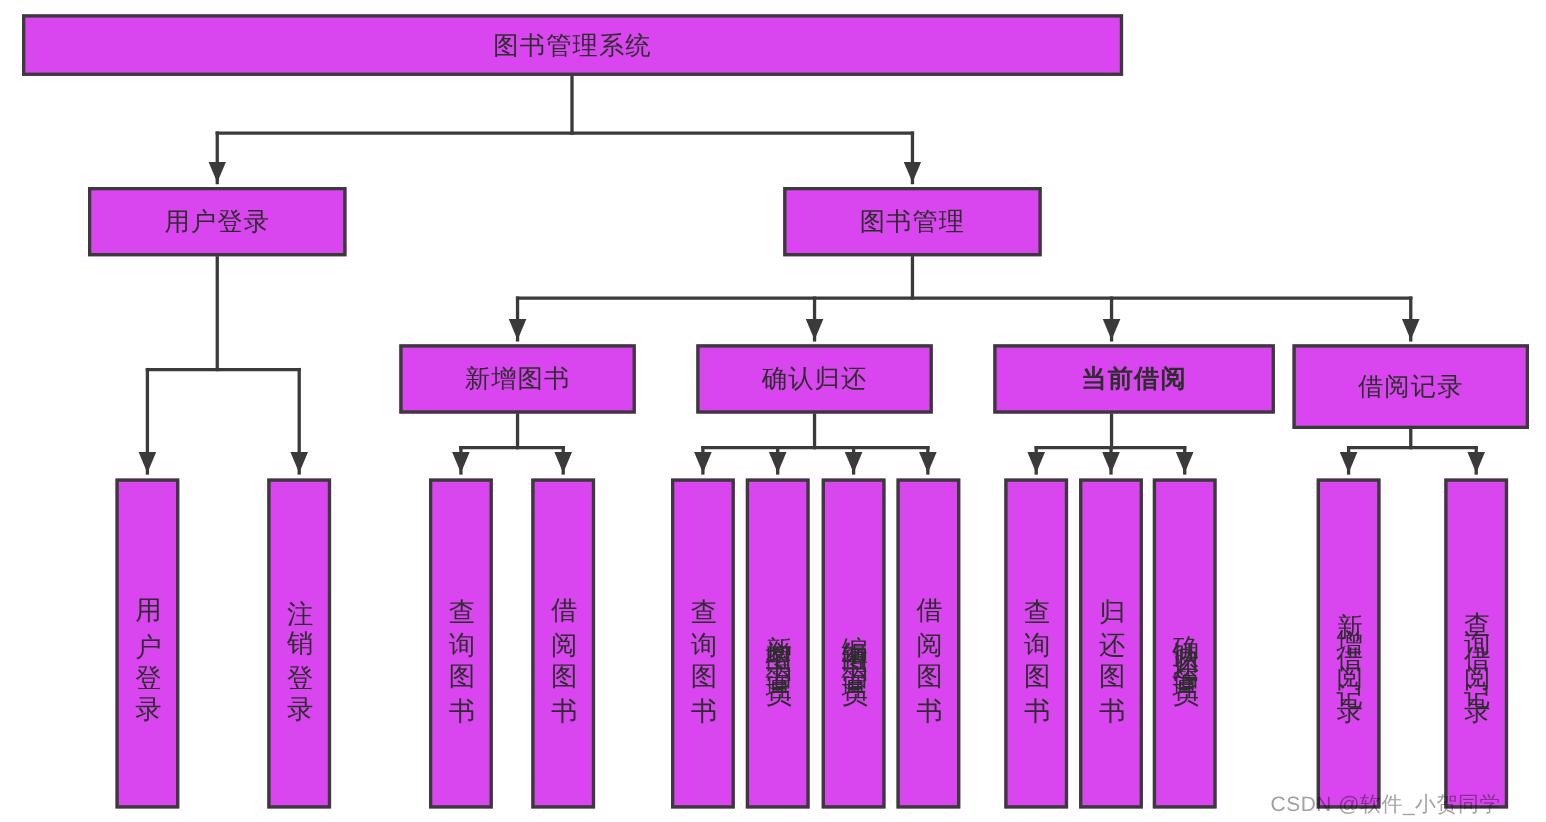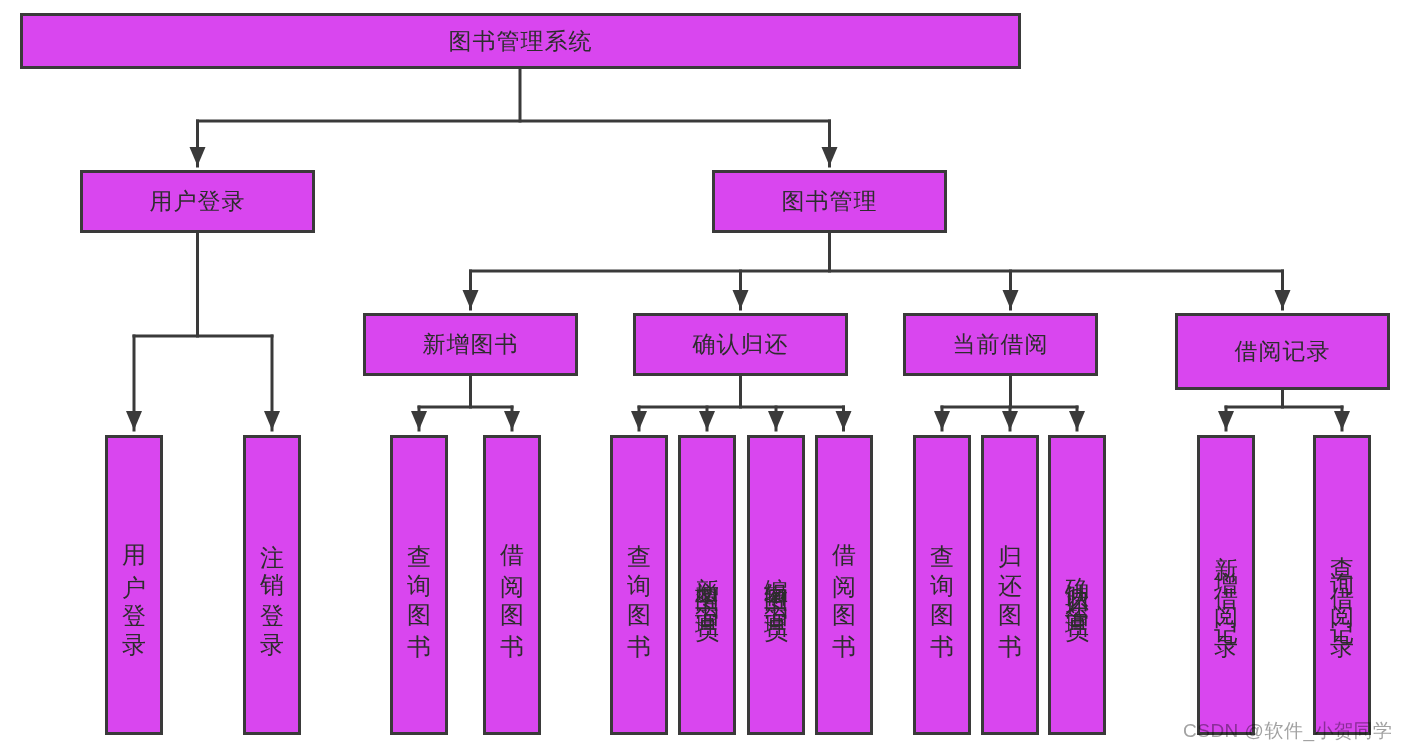--- a/index.html
+++ b/index.html
@@ -9,21 +9,21 @@
   .wires{position:absolute;left:0;top:0;z-index:1;}
   .node{position:absolute;box-sizing:border-box;background:#d946ef;
         border:3px solid #3a3a3a;display:flex;align-items:center;
         justify-content:center;z-index:2;}
   .h-label{font-size:23px;letter-spacing:1px;white-space:nowrap;}
   .vt{writing-mode:vertical-rl;text-orientation:mixed;font-size:24px;
       line-height:1;white-space:nowrap;}
   .ls-a{letter-spacing:30px;}   
   .ls-b{letter-spacing:16px;}   
   .ls-c{letter-spacing:6px;}    
-  .watermark{position:absolute;left:1183px;top:718px;font-size:19px;
+  .watermark{position:absolute;left:1155px;top:718px;font-size:19px;
              color:#a2a2a2;white-space:nowrap;z-index:5;
              mix-blend-mode:multiply;letter-spacing:0.5px;}
 </style>
 </head>
 <body>
 
 <div class="stage">
 
   <svg class="wires" width="1405" height="747" viewBox="0 0 1405 747">
     <defs>
@@ -92,21 +92,21 @@
   <div class="node" style="left:712px;top:170px;width:235px;height:63px;">
     <span class="h-label">图书管理</span>
   </div>
 
   <div class="node" style="left:363px;top:313px;width:215px;height:63px;">
     <span class="h-label">新增图书</span>
   </div>
   <div class="node" style="left:633px;top:313px;width:215px;height:63px;">
     <span class="h-label">确认归还</span>
   </div>
-  <div class="node" style="left:903px;top:313px;width:195px;height:63px;">
+  <div class="node" style="left:903px;top:313px;width:256px;height:63px;font-weight:bold;">
     <span class="h-label">当前借阅</span>
   </div>
   <div class="node" style="left:1175px;top:313px;width:215px;height:77px;">
     <span class="h-label">借阅记录</span>
   </div>
 
   <div class="node" style="left:105px;top:435px;width:58px;height:300px;">
     <span class="vt ls-a">用户登录</span>
   </div>
   <div class="node" style="left:243px;top:435px;width:58px;height:300px;">

